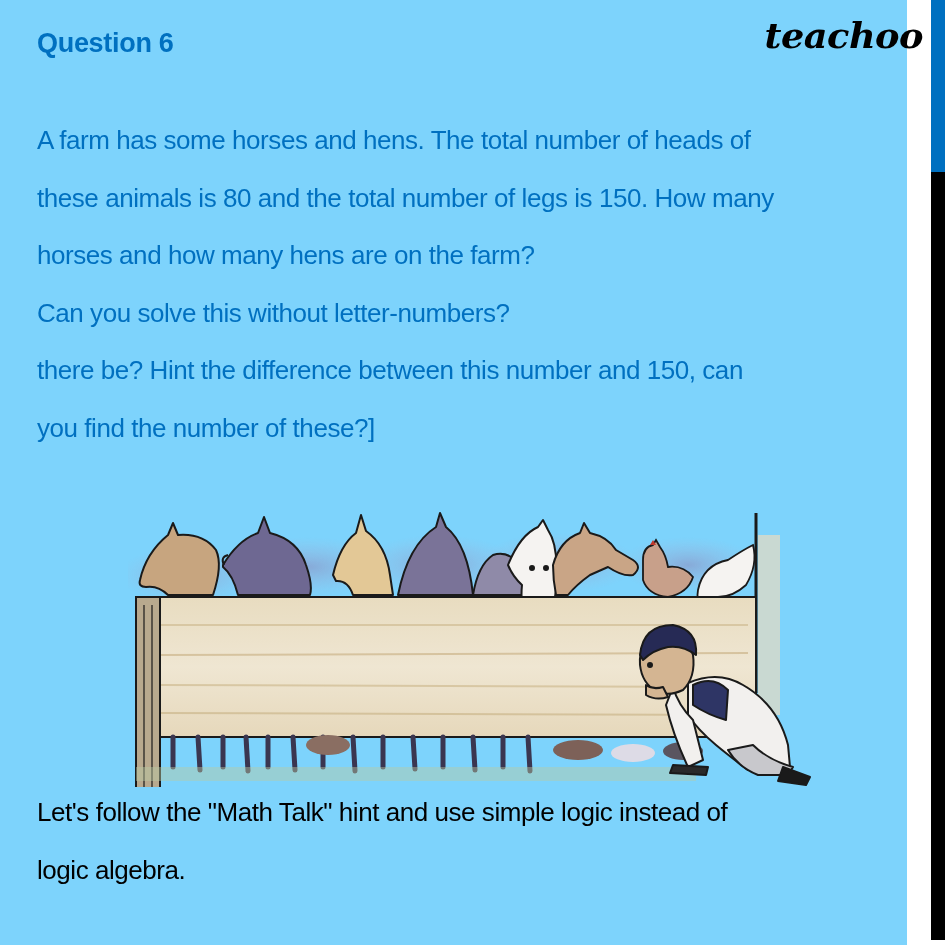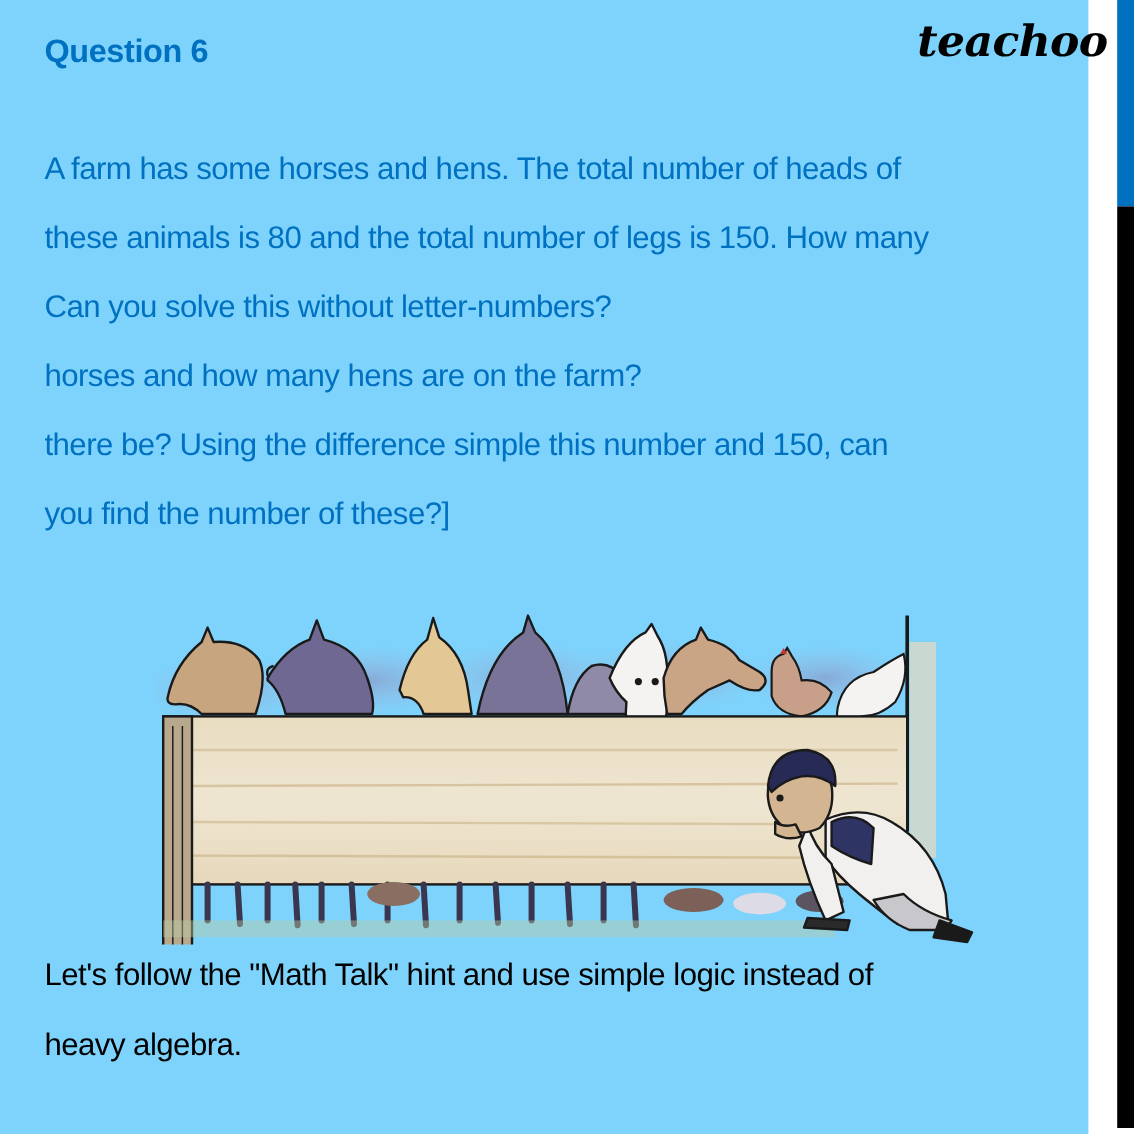--- a/index.html
+++ b/index.html
@@ -105,23 +105,23 @@
 
 <div class="slide">
 
   <div class="question-title">Question 6</div>
 
   <div class="logo">teachoo</div>
 
   <div class="question-body">
     <div class="q-line">A farm has some horses and hens. The total number of heads of</div>
     <div class="q-line">these animals is 80 and the total number of legs is 150. How many</div>
+    <div class="q-line">horses and how many hens are on the farm?</div>
     <div class="q-line">Can you solve this without letter-numbers?</div>
-    <div class="q-line">horses and how many hens are on the farm?</div>
-    <div class="q-line">there be? Using the difference simple this number and 150, can</div>
+    <div class="q-line">there be? Hint the difference between this number and 150, can</div>
     <div class="q-line">you find the number of these?]</div>
   </div>
 
   <svg class="illustration" viewBox="0 0 690 282" xmlns="http://www.w3.org/2000/svg">
     <defs>
       <linearGradient id="fenceGrad" x1="0" y1="0" x2="0" y2="1">
         <stop offset="0" stop-color="#e8dcc0"></stop>
         <stop offset="0.5" stop-color="#efe6d2"></stop>
         <stop offset="1" stop-color="#e6d8bb"></stop>
       </linearGradient>
@@ -222,20 +222,20 @@
       <path d="M512 160 Q510 135 535 130 Q560 130 565 150 Q568 172 555 185 Q540 192 528 186 Q514 178 512 160 Z" fill="#d4b592"></path>
       <path d="M512 150 Q515 120 545 120 Q570 125 568 150 Q555 140 540 142 Q525 145 515 155 Z" fill="#262a55"></path>
       <circle cx="522" cy="160" r="2" fill="#1a1a1a"></circle>
 
       <path d="M518 180 Q525 185 535 182 L540 192 Q528 196 518 190 Z" fill="#d4b592"></path>
     </g>
   </svg>
 
   <div class="answer">
     <div class="a-line">Let's follow the "Math Talk" hint and use simple logic instead of</div>
-    <div class="a-line">heavy algebra.</div>
+    <div class="a-line">logic algebra.</div>
   </div>
 </div>
 
 <div class="side-bar">
   <div class="side-bar-blue" style="background:#0070C0;"></div>
   <div class="side-bar-black" style="background:#000000;"></div>
 </div>
 
 </body></html>

